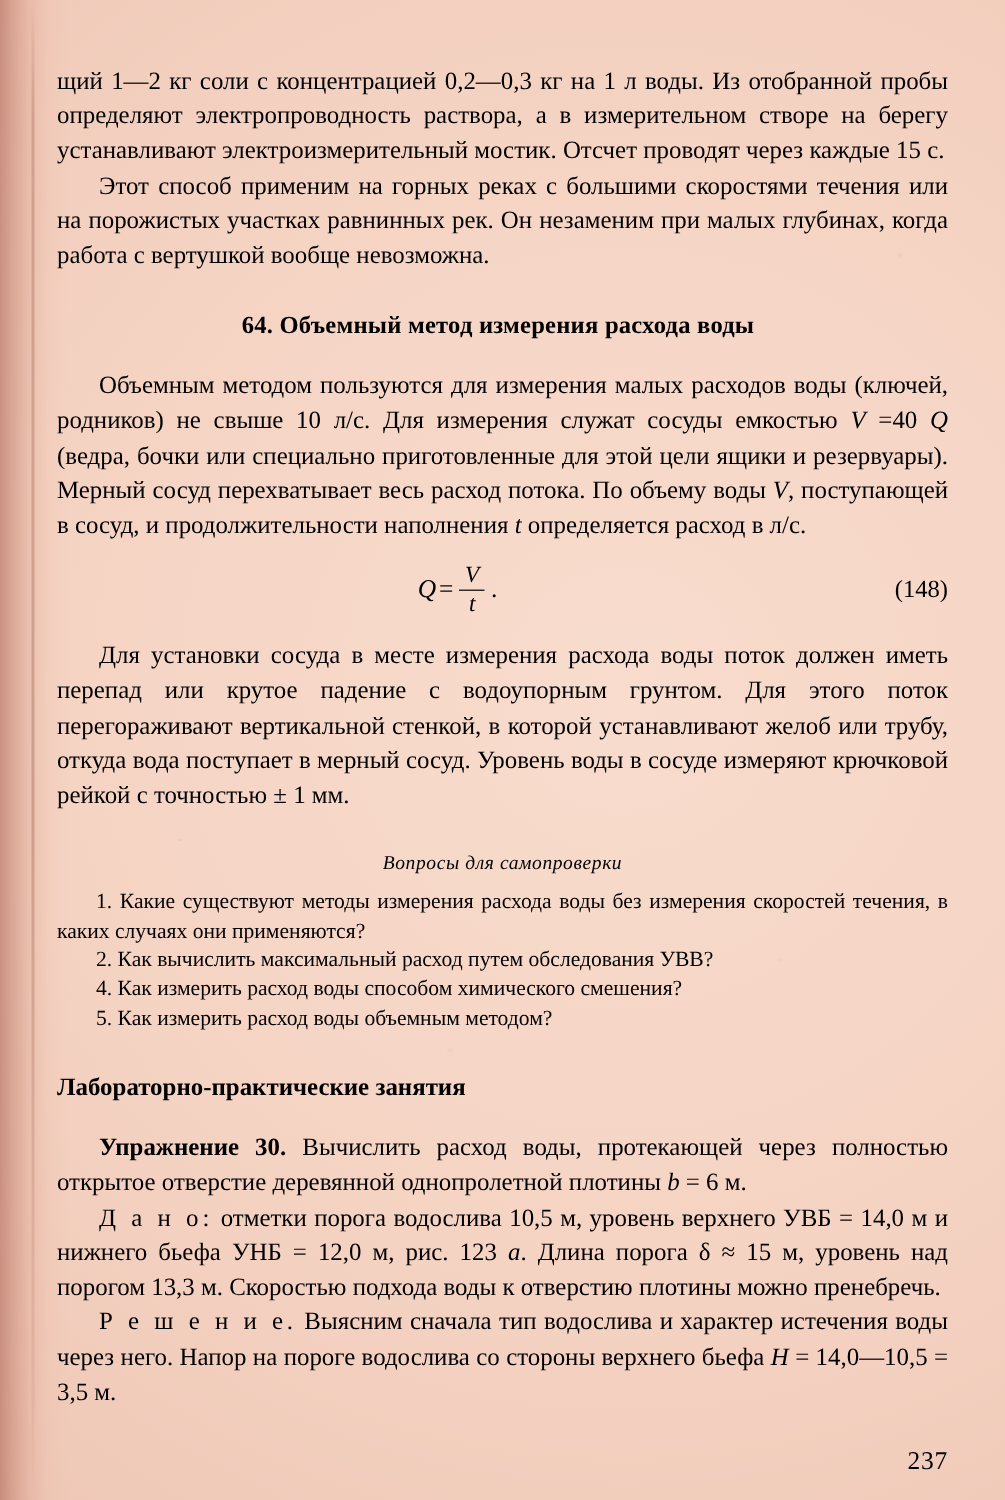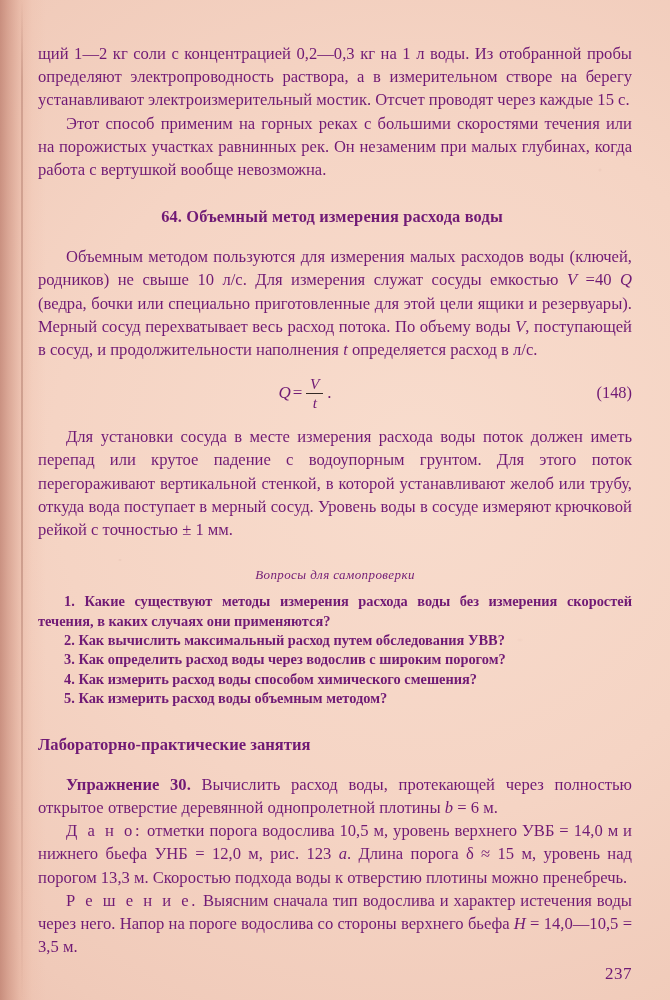--- a/index.html
+++ b/index.html
@@ -7,21 +7,21 @@
     padding: 0;
     background: #8a6a63;
   }
   .page {
     position: relative;
     width: 670px;
     height: 1000px;
     overflow: hidden;
     background: #f3cfc0;
     font-family: "Liberation Serif", "DejaVu Serif", serif;
-    color: #701a75;
+    color: #000000;
   }
   
   .paper-tone {
     position: absolute;
     inset: 0;
     background:
       radial-gradient(120% 80% at 62% 46%, #f8dccd 0%, #f5d4c4 45%, #f0cab9 78%, #eac0ae 100%);
   }
   
   .gutter {
@@ -97,21 +97,20 @@
   .subhead-italic {
     font-size: 13px;
     font-style: italic;
     text-align: center;
     letter-spacing: .4px;
   }
   .questions {
     font-size: 14.4px;
     line-height: 19.4px;
     text-align: justify;
-    font-weight: bold;
   }
   .questions .q {
     text-indent: 26px;
   }
 
   
   .mi {
     font-style: italic;
     font-family: "Liberation Serif", "DejaVu Serif", serif;
   }
@@ -205,21 +204,20 @@
 
     <div class="gap-lg"></div>
 
     <div class="subhead-italic">Вопросы для самопроверки</div>
 
     <div class="gap-sm"></div>
 
     <div class="questions">
       <p class="q">1. Какие существуют методы измерения расхода воды без измерения скоростей течения, в каких случаях они применяются?</p>
       <p class="q">2. Как вычислить максимальный расход путем обследования УВВ?</p>
-      <p class="q">3. Как определить расход воды через водослив с широким порогом?</p>
       <p class="q">4. Как измерить расход воды способом химического смешения?</p>
       <p class="q">5. Как измерить расход воды объемным методом?</p>
     </div>
 
     <div class="gap-lg"></div>
 
     <div class="center-head">Лабораторно-практические занятия</div>
 
     <div class="gap-md"></div>
 

